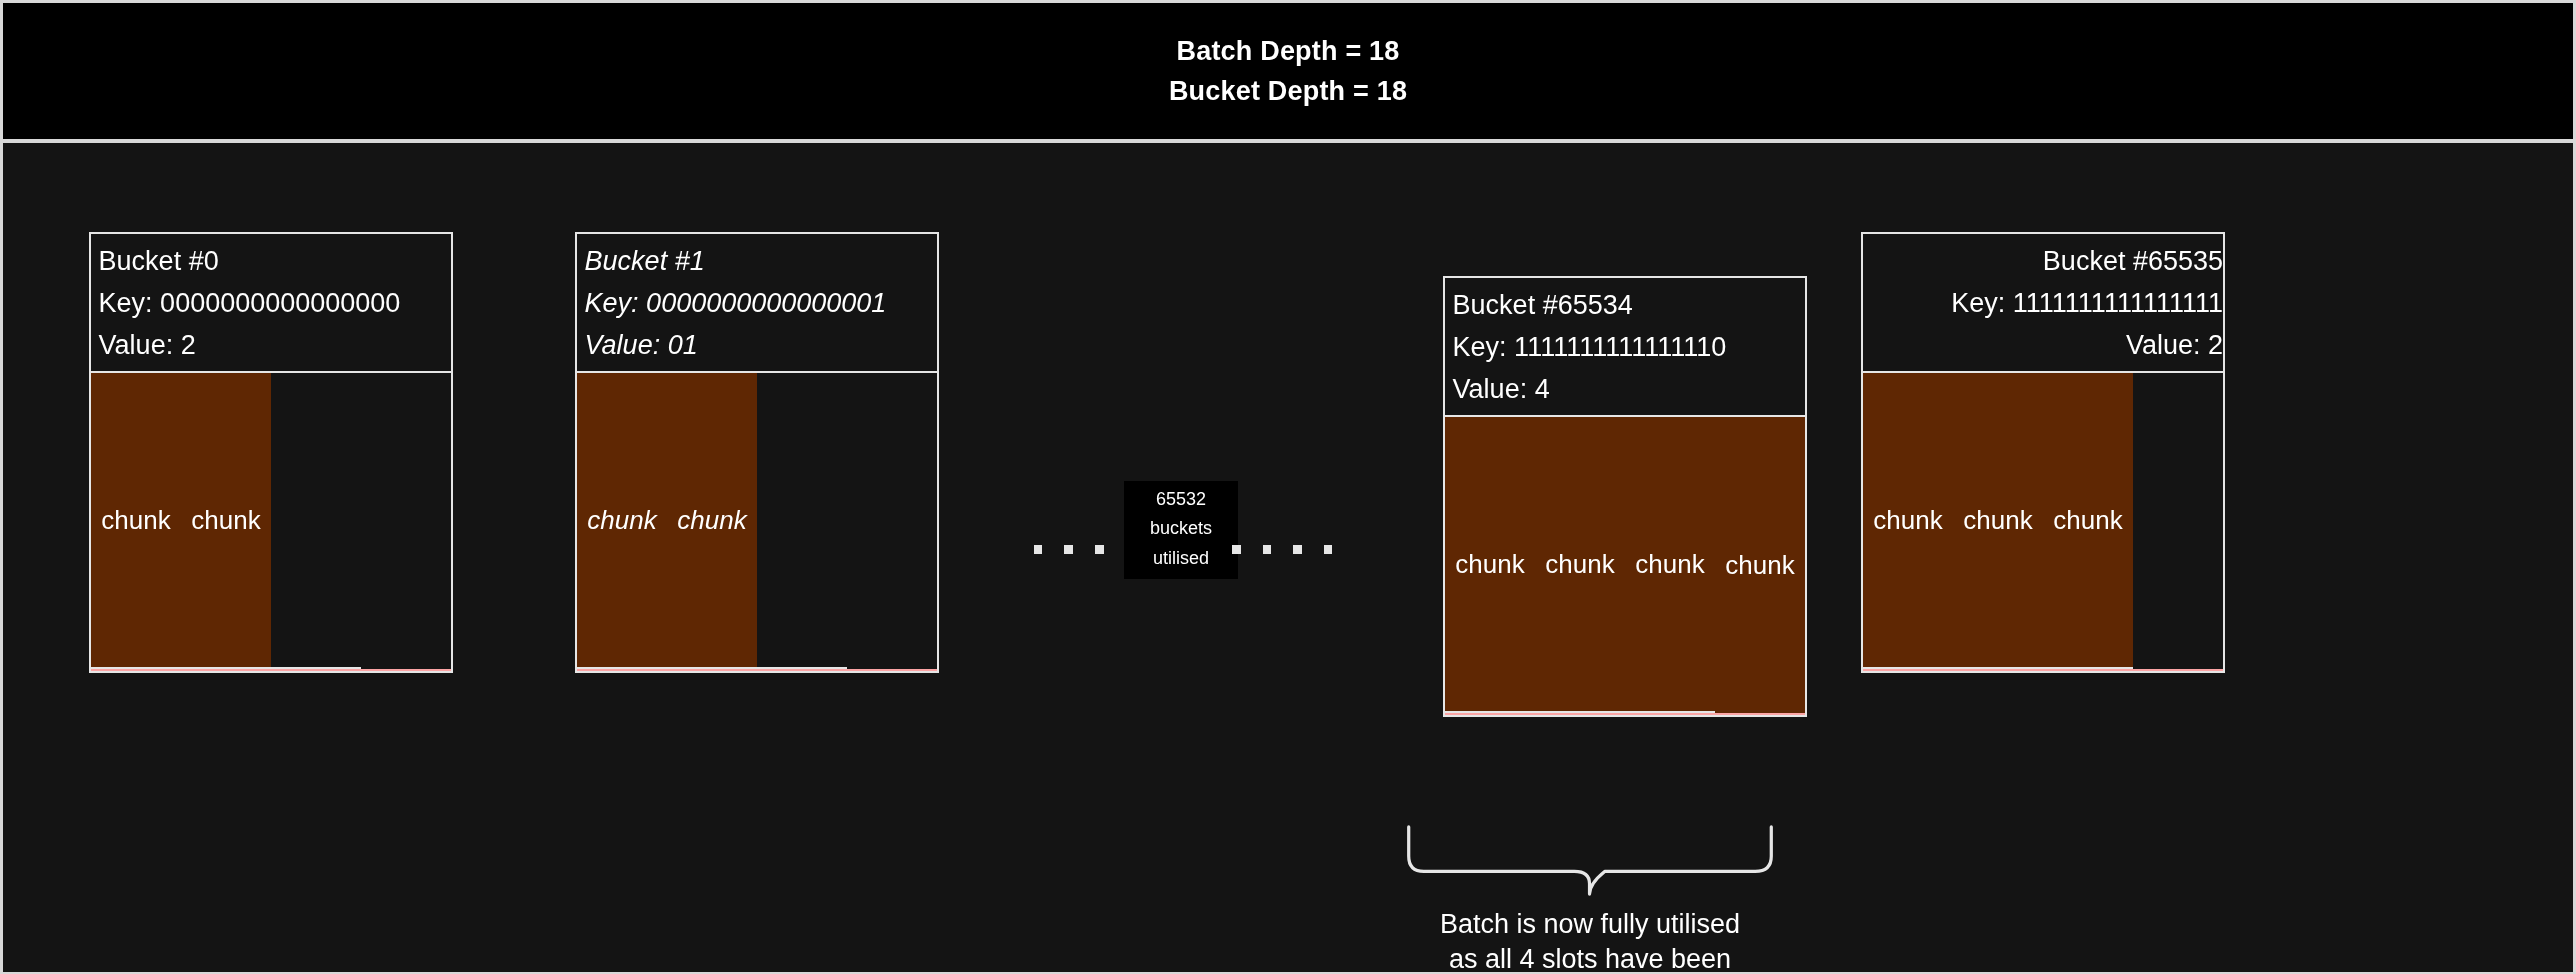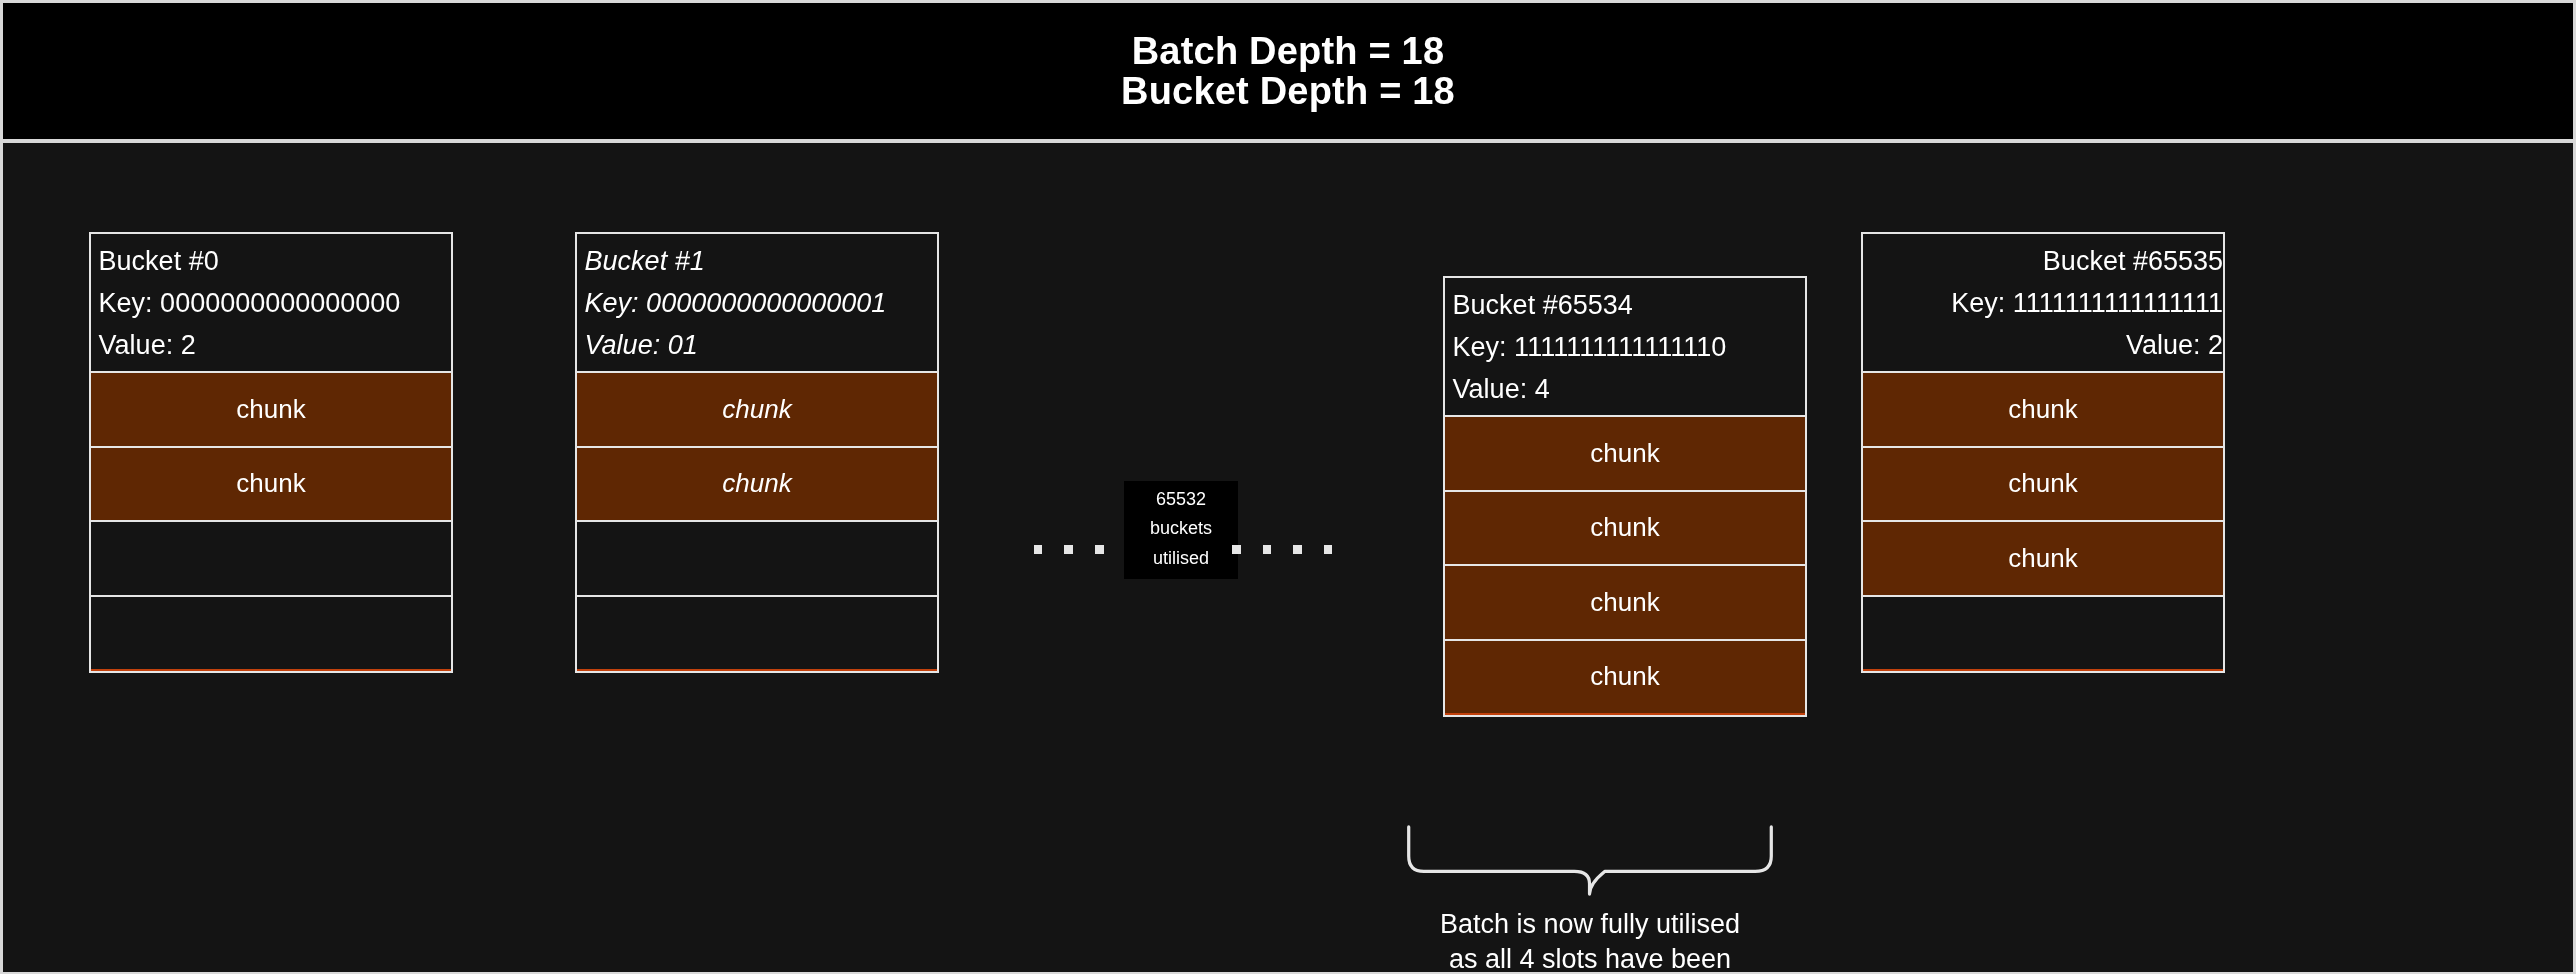--- a/index.html
+++ b/index.html
@@ -27,21 +27,21 @@
     background: #000000;
     border-bottom: 4.8px solid #d8d8d8;
     box-sizing: border-box;
     display: flex;
     flex-direction: column;
     align-items: center;
     justify-content: center;
   }
   .header-line {
     color: #ffffff;
-    font-size: 38px;
+    font-size: 27px;
     font-weight: bold;
     line-height: 40px;
     letter-spacing: 0.2px;
     white-space: pre;
   }
 
   
   #bucket-area {
     position: absolute;
     left: 0;
@@ -49,39 +49,39 @@
     width: 100%;
     height: 835px;
   }
   .bucket {
     position: absolute;
     top: 89px;
     width: 364px;
     height: 441px;
     border: 2.9px solid #e6e6e6;
     box-sizing: border-box;
-    background: #c2410c;
+    background: #fca5a5;
   }
   .bucket-header {
     height: 139px;
     box-sizing: border-box;
     padding: 5.7px 0 0 7.6px;
     border-bottom: 2.9px solid #e6e6e6;
     background: #141414;
   }
   .bucket-header div {
     color: #ffffff;
     font-size: 27px;
     line-height: 42px;
     white-space: pre;
   }
   .slots {
     height: 296px;
     display: flex;
-    flex-direction: column;
+    flex-direction: row;
   }
   .slot {
     flex: 1 1 0;
     border-bottom: 2.9px solid #e6e6e6;
     box-sizing: border-box;
     display: flex;
     align-items: center;
     justify-content: center;
     background: #141414;
   }

